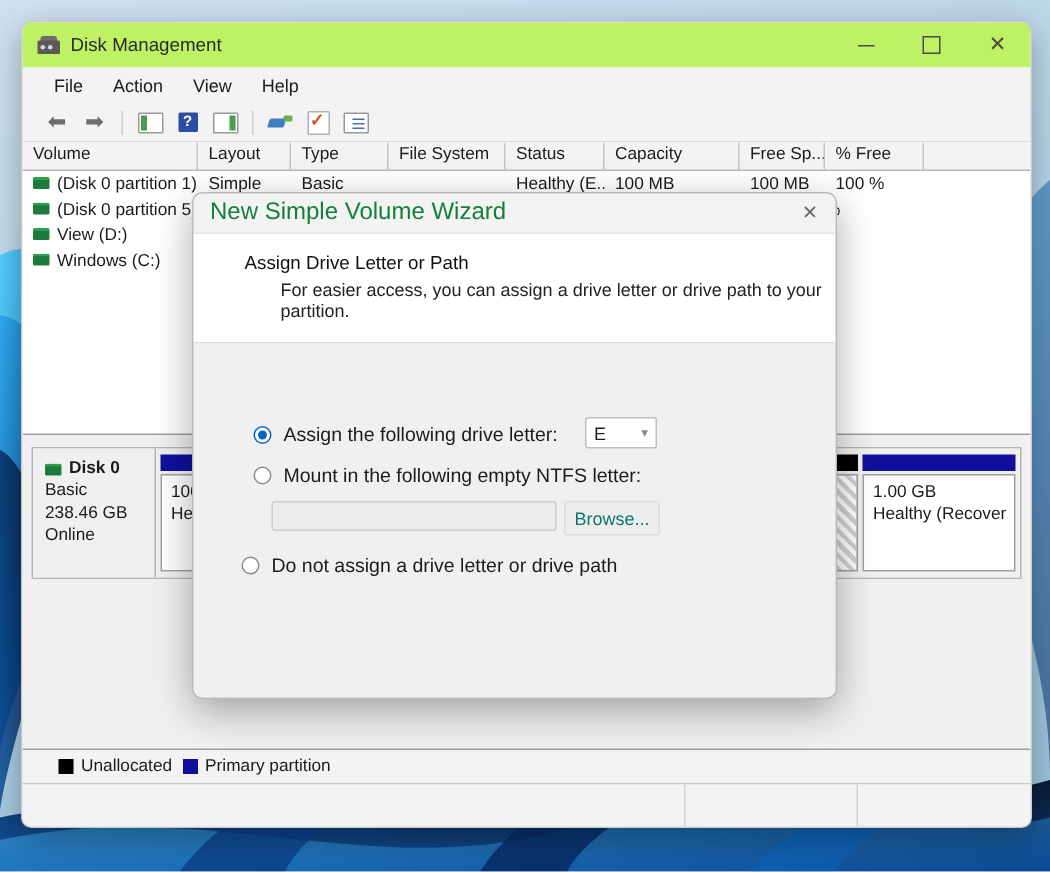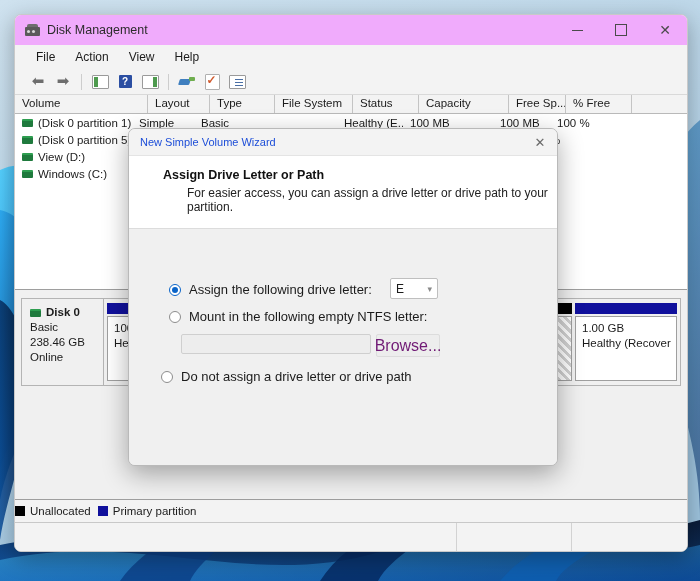--- a/index.html
+++ b/index.html
@@ -18,21 +18,21 @@
   
   #dm-window{
     position:absolute;left:14px;top:14px;width:672px;height:536px;
     background:#f3f3f3;
     border:1px solid #c9c9c9;border-radius:7px;
     box-shadow:0 6px 22px rgba(0,0,0,.30);
     overflow:hidden;
     display:flex;flex-direction:column;
   }
   
-  .titlebar{height:30px;background:#f0abfc;display:flex;align-items:center;flex:none;justify-content:flex-end;}
+  .titlebar{height:30px;background:#bef264;display:flex;align-items:center;flex:none;justify-content:flex-end;}
   .title-left{display:flex;align-items:center;gap:7px;padding-left:10px;flex:1;}
   .app-icon{width:15px;height:12px;position:relative;flex:none;}
   .app-icon .body{position:absolute;left:0;top:3px;width:15px;height:9px;background:#5a5a5a;border-radius:1px;}
   .app-icon .top{position:absolute;left:2px;top:0px;width:11px;height:4px;background:#6e6e6e;border-radius:2px 2px 0 0;}
   .app-icon .dot{position:absolute;left:2px;top:6px;width:3px;height:3px;background:#d8d8d8;border-radius:50%;}
   .app-icon .dot2{position:absolute;left:7px;top:6px;width:3px;height:3px;background:#d8d8d8;border-radius:50%;}
   .title-text{font-size:12.5px;color:#2b2b2b;}
   .win-ctrls{display:flex;flex:none;height:30px;}
   .win-btn{width:44px;height:30px;display:flex;align-items:center;justify-content:center;color:#4a4a4a;font-size:11px;}
   .glyph-min{display:block;width:11px;height:1px;background:#4a4a4a;}
@@ -87,60 +87,60 @@
   .part .bodybox{flex:1;background:#fff;border:1px solid #9f9f9f;margin-top:2px;padding:4px 6px;
                  font-size:11.5px;line-height:15px;box-sizing:border-box;overflow:hidden;white-space:nowrap;}
   .part.unalloc .cap{background:#000000;}
   .part.unalloc .bodybox{
      background:
        repeating-linear-gradient(45deg,#ffffff 0 3px,#d2d2d2 3px 6px);
      border:1px solid #9f9f9f;}
   .part.primary .cap{background:#10109c;}
   
   .legend{height:22px;flex:none;background:#f3f3f3;display:flex;align-items:center;
-          padding-left:0;gap:7px;font-size:11.5px;border-bottom:1px solid #c8c8c8;}
+          padding-left:24px;gap:7px;font-size:11.5px;border-bottom:1px solid #c8c8c8;}
   .sw{width:10px;height:10px;display:inline-block;}
   .sw.black{background:#000;}
   .sw.blue{background:#10109c;}
   .legend-item{display:flex;align-items:center;gap:5px;}
   
   .statusbar{height:28px;flex:none;background:#f3f3f3;display:flex;}
   .sb-cell{border-right:1px solid #d2d2d2;box-sizing:border-box;}
   
   #wizard{
     position:absolute;left:128px;top:128px;width:428px;height:336px;
     background:#f0f0f0;border:1px solid #b9b9b9;border-radius:7px;
     box-shadow:0 8px 26px rgba(0,0,0,.33);
     overflow:hidden;display:flex;flex-direction:column;
   }
   .wz-title{height:26px;background:#f3f3f3;display:flex;align-items:center;flex:none;
             border-bottom:1px solid #e4e4e4;}
-  .wz-title-text{flex:1;padding-left:11px;font-size:11px;color:#1d4ed8;}
+  .wz-title-text{flex:1;padding-left:11px;font-size:16px;color:#15803d;}
   .wz-close{width:34px;height:26px;display:flex;align-items:center;justify-content:center;
             color:#6a6a6a;font-size:13px;font-family:"DejaVu Sans",sans-serif;}
   .wz-header{background:#ffffff;flex:none;padding:12px 0 14px 34px;border-bottom:1px solid #dcdcdc;}
-  .wz-h1{font-size:12.5px;font-weight:bold;color:#111;margin-bottom:4px;}
+  .wz-h1{font-size:12.5px;font-weight:normal;color:#111;margin-bottom:4px;}
   .wz-h2{font-size:12px;color:#222;padding-left:24px;}
   .wz-body{flex:1;background:#f0f0f0;position:relative;}
   .opt{position:absolute;display:flex;align-items:center;gap:8px;font-size:13px;color:#1b1b1b;}
   .radio{width:12px;height:12px;border-radius:50%;border:1px solid #8d8d8d;background:#fff;
          box-sizing:border-box;position:relative;flex:none;}
   .radio.checked{border-color:#0a64c8;}
   .radio.checked:after{content:"";position:absolute;left:2px;top:2px;width:6px;height:6px;
                        border-radius:50%;background:#0a64c8;}
   .dd{position:absolute;width:48px;height:21px;background:#fff;border:1px solid #bfbfbf;border-radius:2px;
       display:flex;align-items:center;padding:0 5px;box-sizing:border-box;font-size:12px;}
   .dd .val{flex:1;}
   .dd .chev{color:#8a8a8a;font-size:9px;font-family:"DejaVu Sans",sans-serif;}
   .txtinput{position:absolute;height:20px;background:#ededed;border:1px solid #cfcfcf;border-radius:2px;
             box-sizing:border-box;}
   .btn{background:#fdfdfd;border:1px solid #cfcfcf;border-radius:3px;font-size:12px;color:#1b1b1b;
        display:flex;align-items:center;justify-content:center;box-sizing:border-box;}
   .browse{position:absolute;width:62px;height:21px;background:#ededed;border:1px solid #dcdcdc;
-          color:#701a75;border-radius:2px;display:flex;align-items:center;justify-content:center;font-size:16px;}
+          color:#0f766e;border-radius:2px;display:flex;align-items:center;justify-content:center;font-size:12px;}
   .wz-footer{flex:none;height:44px;background:#f0f0f0;border-top:1px solid #dcdcdc;
              display:flex;align-items:center;justify-content:flex-end;gap:10px;padding-right:16px;}
   .wz-footer .btn{width:65px;height:23px;}
 </style>
 </head>
 <body>
 
 <div id="desktop">
   <svg width="700" height="581" viewBox="0 0 700 581" style="position:absolute;inset:0;">
     <defs>
@@ -243,21 +243,21 @@
           <i style="top:6px"></i>
           <i style="top:9px"></i>
         </span>
       </div>
   </div>
 
   <div class="content">
 
     <div class="vol-pane">
       <div class="vol-head">
-        <div class="vh" style="width:133px">Volume</div>
+        <div class="vh" style="width:117px">Volume</div>
         <div class="vh" style="width:62px">Layout</div>
         <div class="vh" style="width:65px">Type</div>
         <div class="vh" style="width:78px">File System</div>
         <div class="vh" style="width:66px">Status</div>
         <div class="vh" style="width:90px">Capacity</div>
         <div class="vh" style="width:57px">Free Sp...</div>
         <div class="vh" style="width:66px">% Free</div>
       </div>
       <div class="vol-rows">
 

